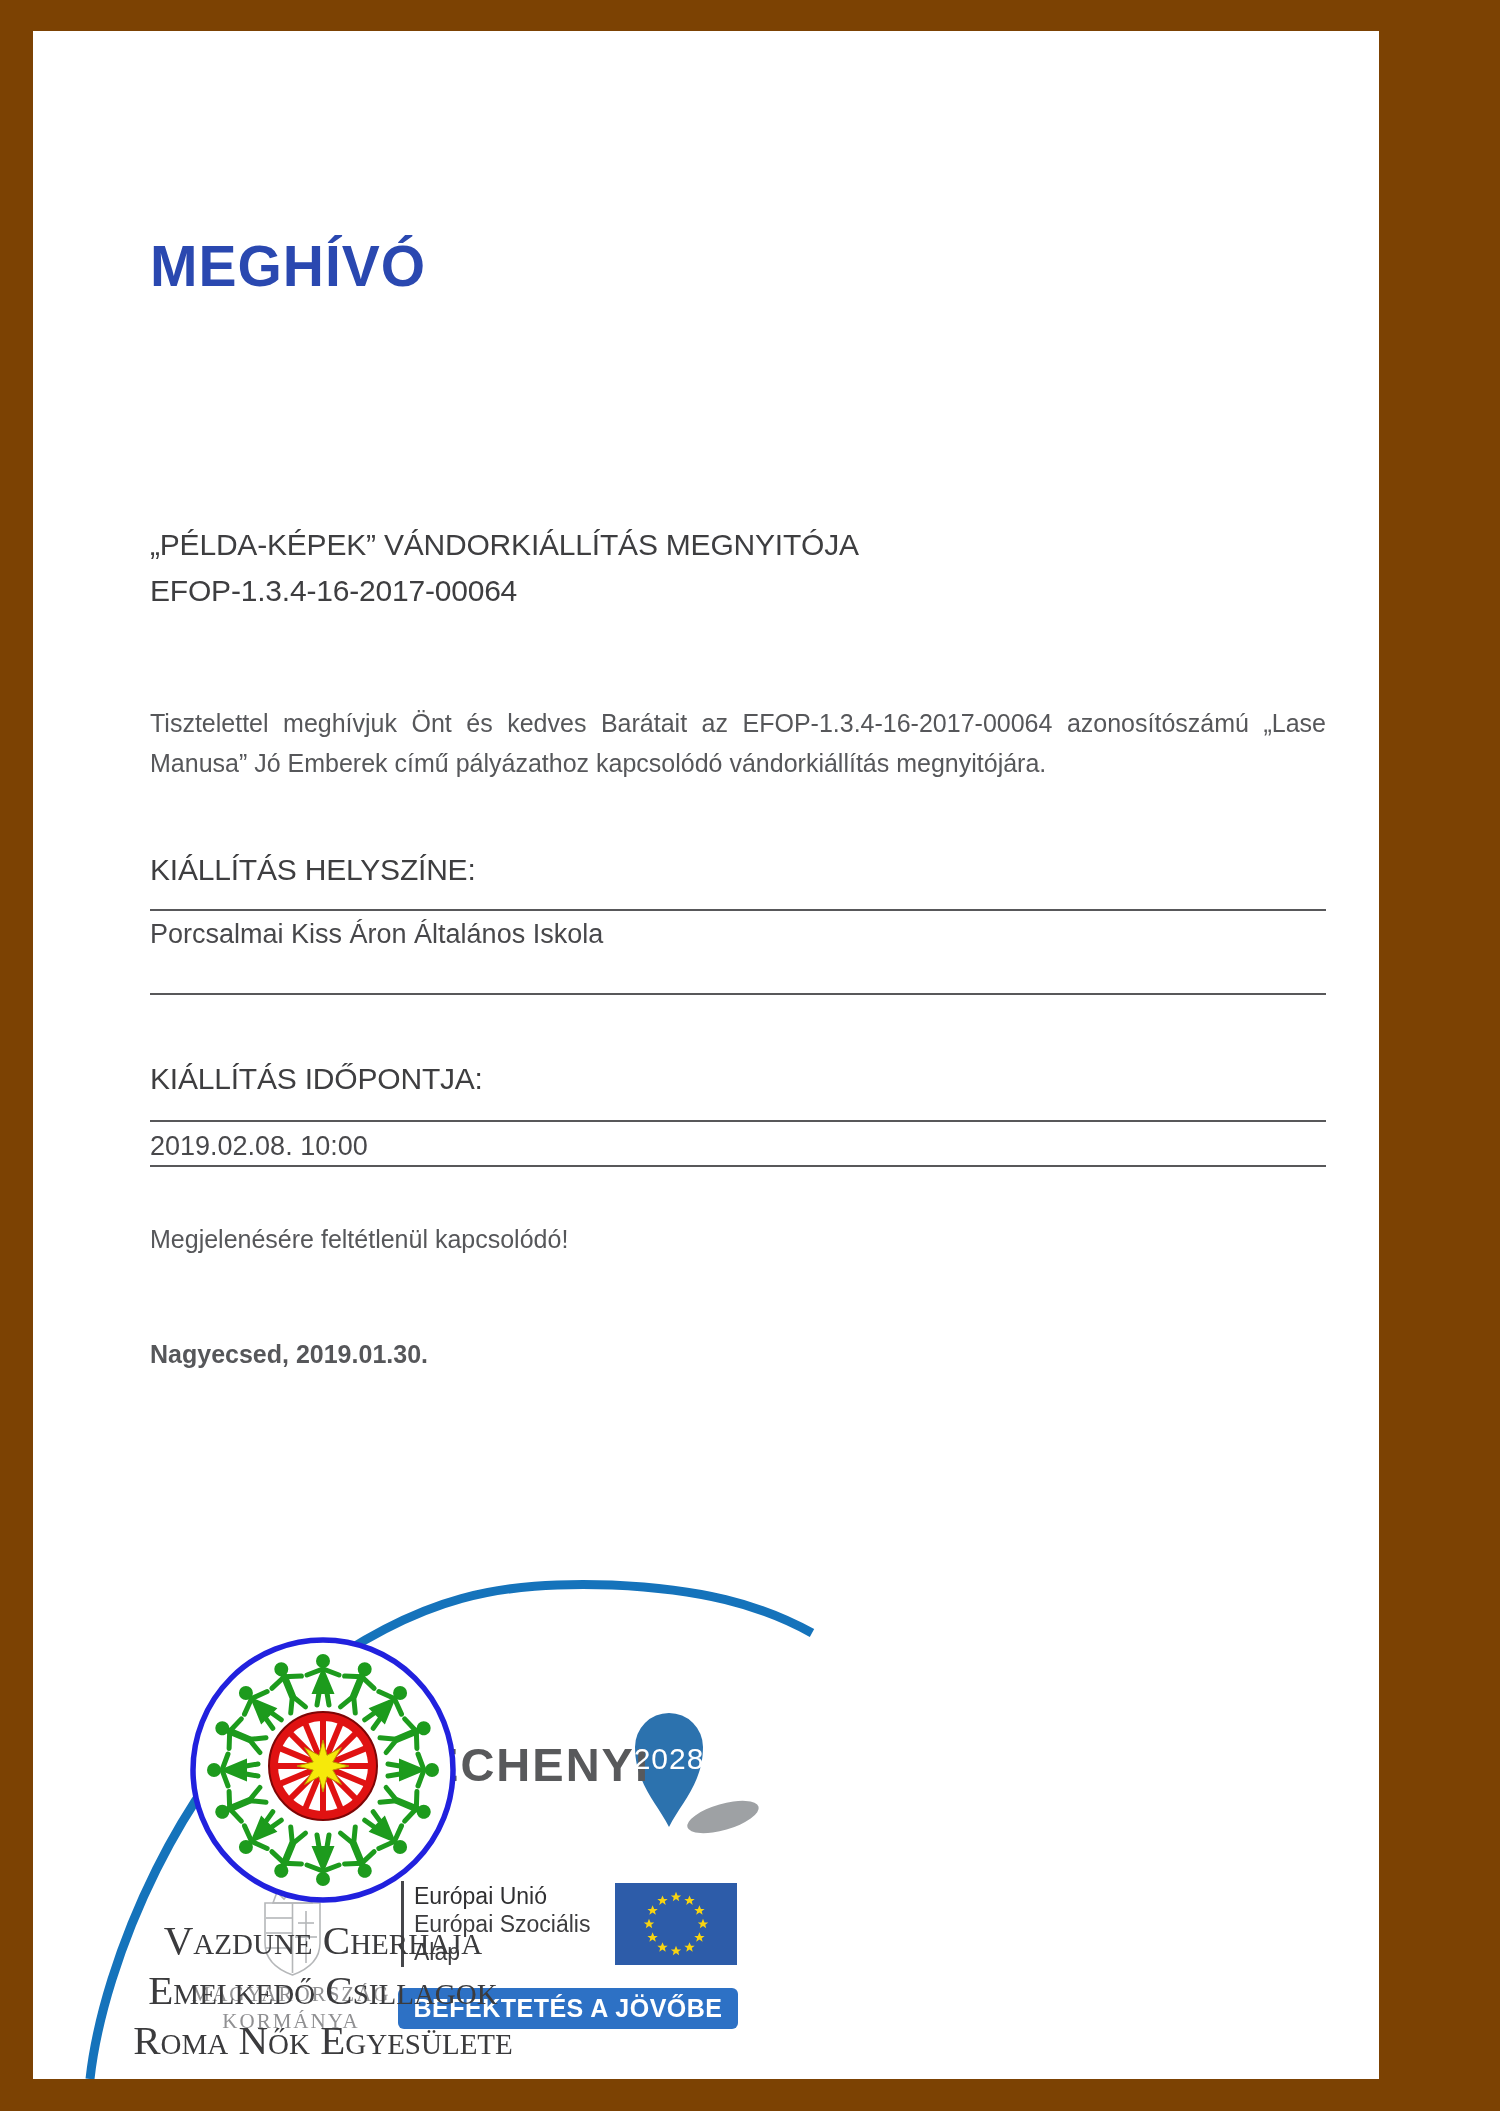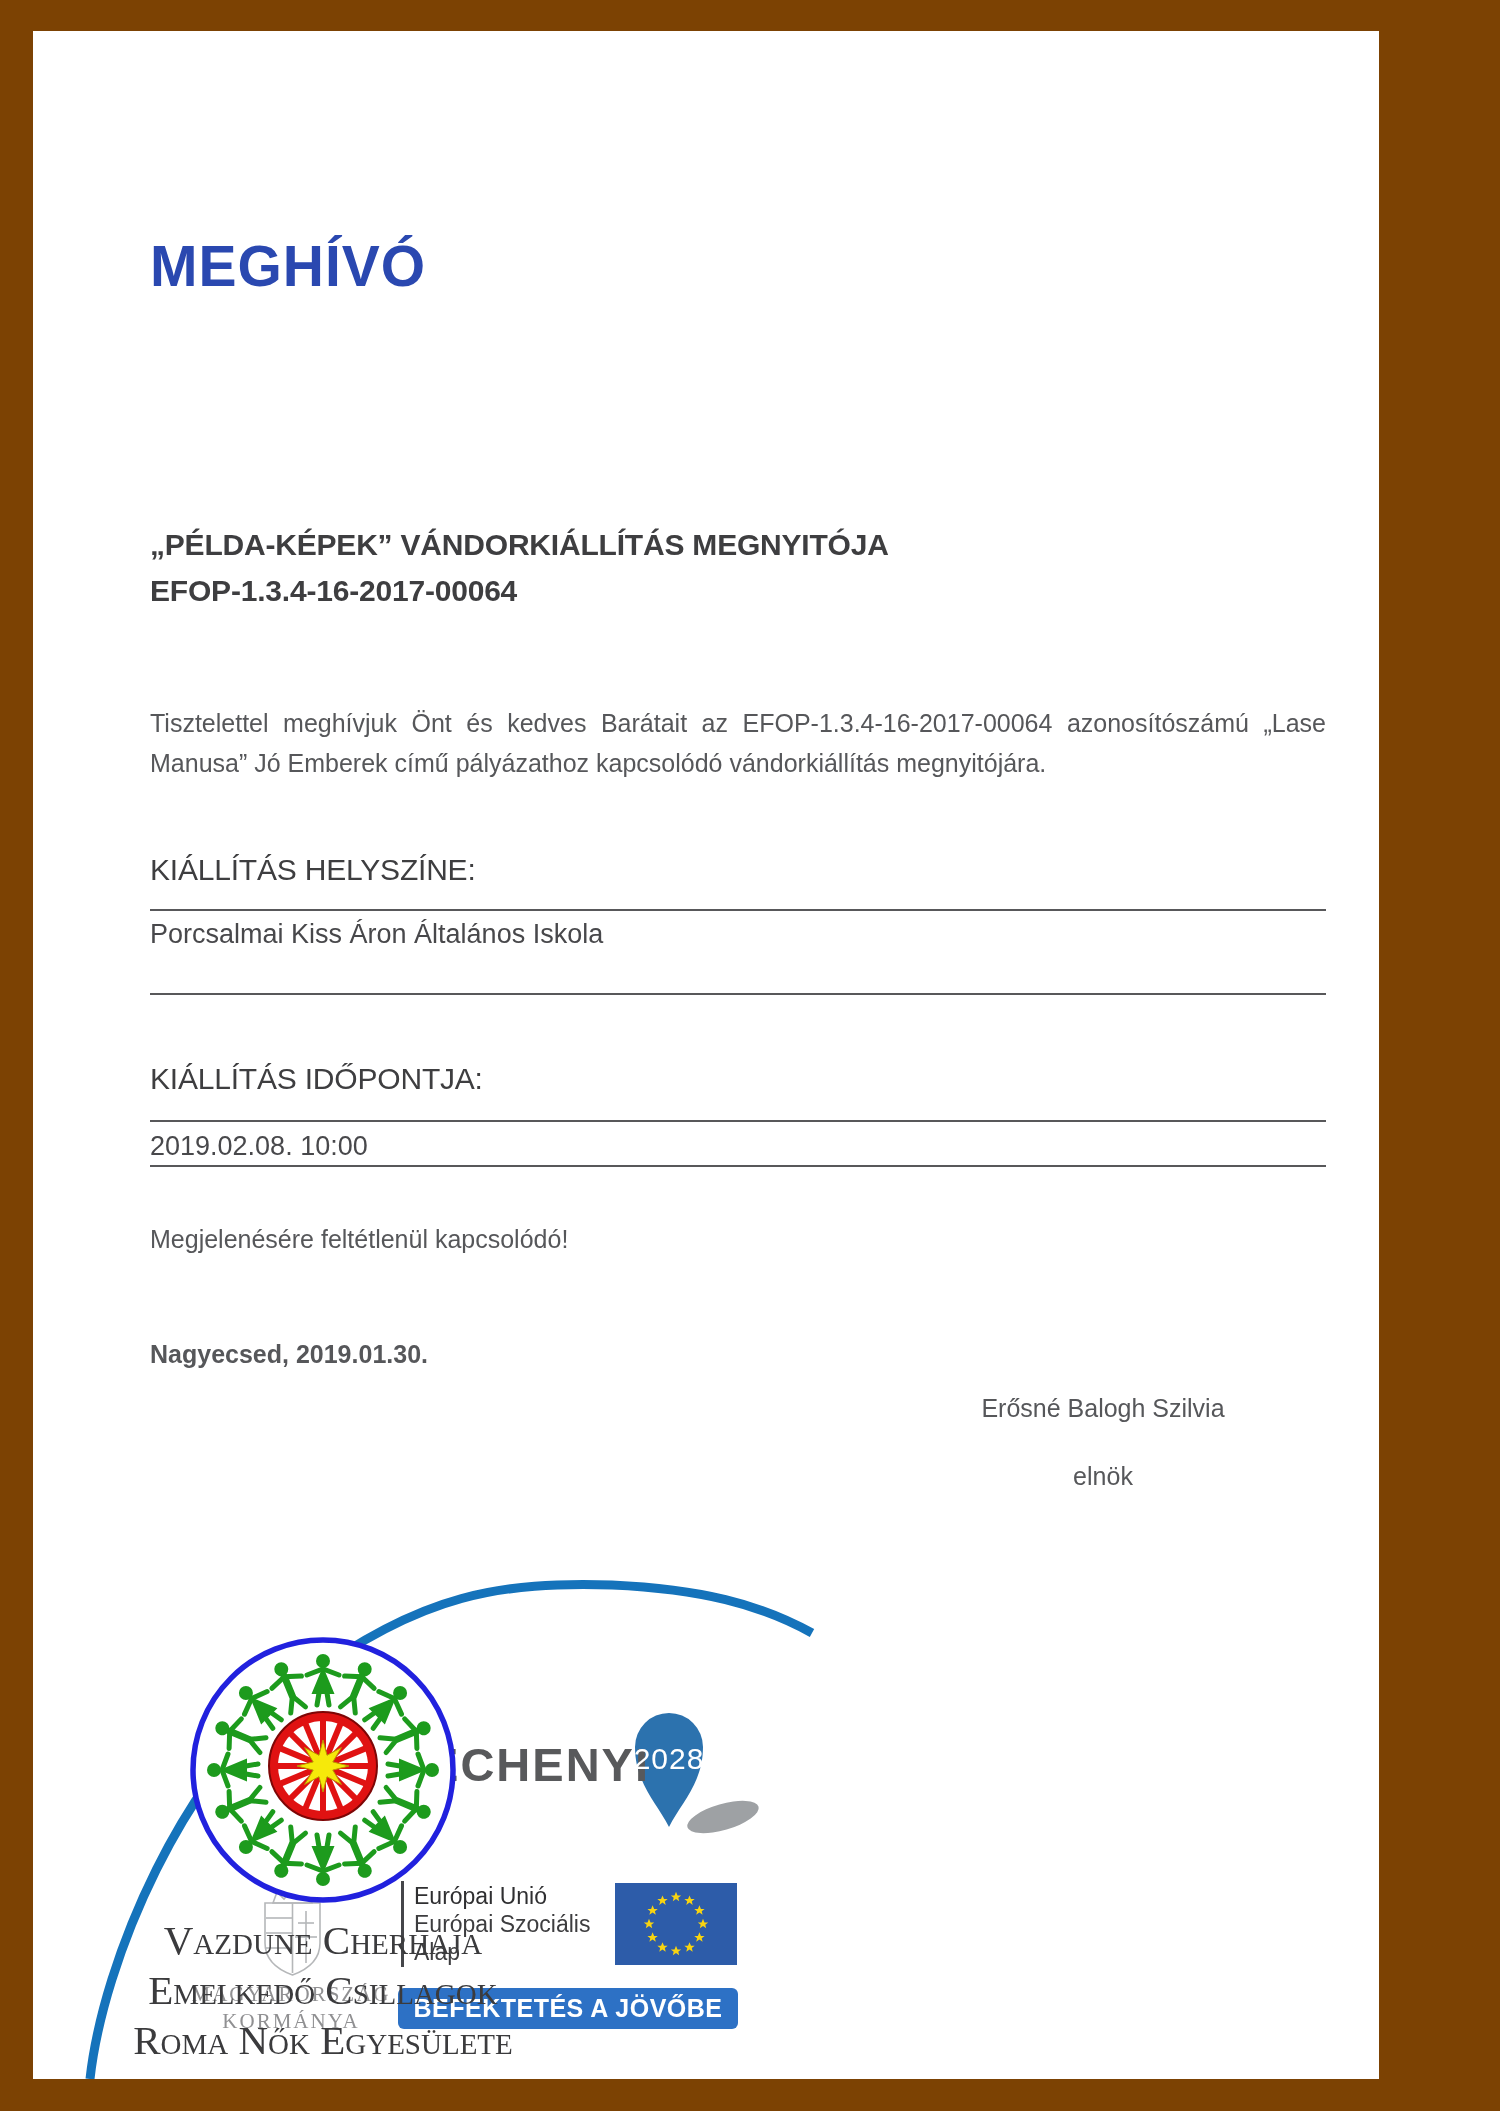--- a/index.html
+++ b/index.html
@@ -17,21 +17,21 @@
   }
   .abs { position:absolute; }
 
   .title {
     left:117px; top:202px;
     font-size:57px; font-weight:bold; letter-spacing:1px;
     color:#2A48B0;
   }
   .subtitle {
     left:117px; top:491px;
-    font-size:30px; font-weight:bold; color:#3E3E40;
+    font-size:30px; font-weight:normal; color:#3E3E40;
     line-height:46px; white-space:nowrap; letter-spacing:-0.2px;
   }
   .body-par {
     left:117px; top:672px; width:1176px;
     font-size:25px; color:#56575A; line-height:40px;
     text-align:justify;
   }
   .sec-heading {
     font-size:30px; font-weight:normal; color:#3E3E40; letter-spacing:-0.2px;
     left:117px;
@@ -113,24 +113,20 @@
   <div class="abs rule" style="top:962px;"></div>
 
   <div class="abs sec-heading" style="top:1031px;">KIÁLLÍTÁS IDŐPONTJA:</div>
   <div class="abs rule" style="top:1089px;"></div>
   <div class="abs plain" style="top:1096px;">2019.02.08. 10:00</div>
   <div class="abs rule" style="top:1134px;"></div>
 
   <div class="abs small-plain" style="top:1194px;">Megjelenésére feltétlenül kapcsolódó!</div>
   <div class="abs small-plain" style="top:1309px;font-weight:bold;">Nagyecsed, 2019.01.30.</div>
 
-  <div class="abs sig-block">
-    <div>Erősné Balogh Szilvia</div>
-    <div class="sig-role">elnök</div>
-  </div>
 
   <svg class="abs footer-svg" viewBox="0 0 1434 2048">
 
     <path d="M 57 2048 C 70 1930 150 1740 270 1650 C 390 1561 470 1551 579 1554 C 667 1558 727 1573 779 1602" fill="none" stroke="#1573BB" stroke-width="9"></path>
 
     <g stroke="#B5B7B9" fill="none" stroke-width="1.6">
       <path d="M240 1872 l4 -11 l7 7 l8.5 -10 l8.5 10 l7 -7 l4 11 Z"></path>
       <path d="M232 1872 h55 v40 q0 22 -27.5 32 q-27.5 -10 -27.5 -32 Z"></path>
       <line x1="259.5" y1="1872" x2="259.5" y2="1942"></line>
       <line x1="233" y1="1887" x2="259.5" y2="1887"></line>

